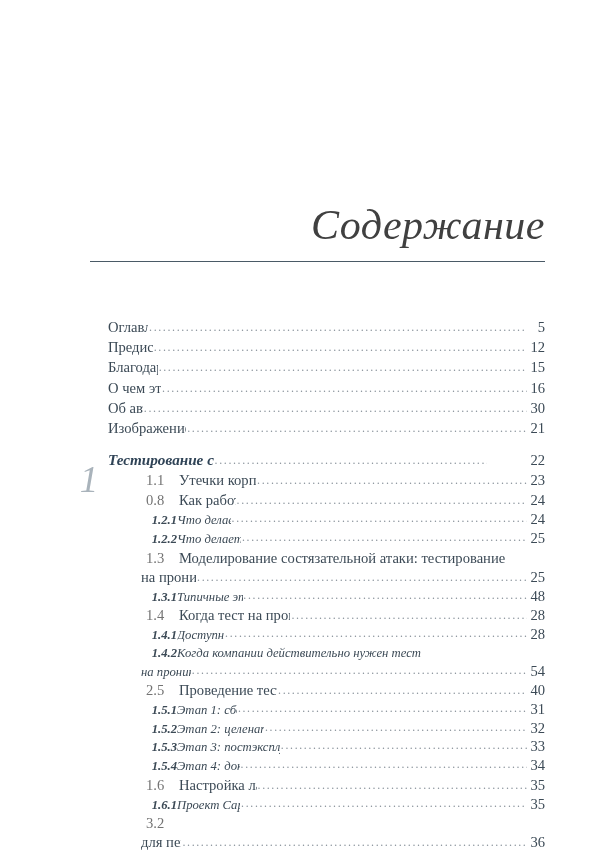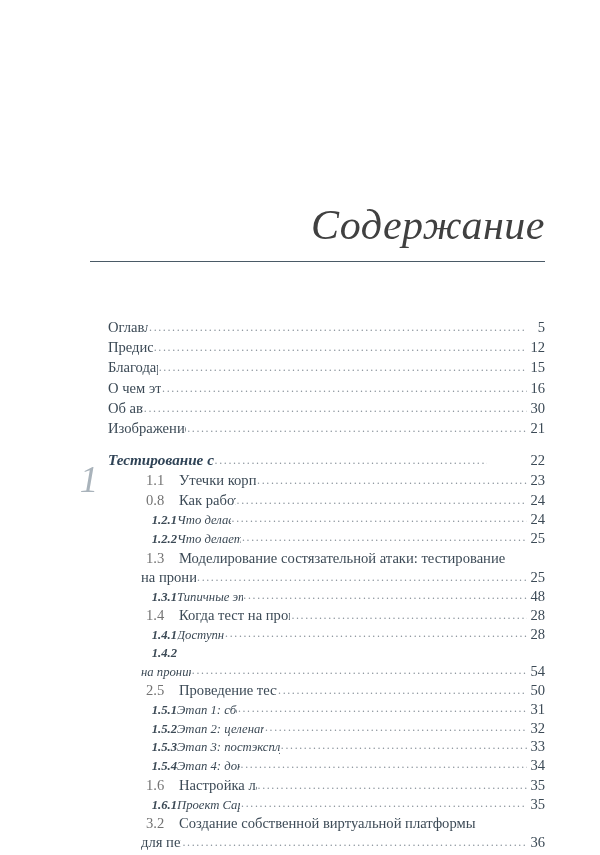--- a/index.html
+++ b/index.html
@@ -271,31 +271,32 @@
             <span class="pageno">28</span>
           </div>
           <div class="entry sub">
             <span class="num">1.4.1</span>
             <span class="label">Доступные мишени</span>
             <span class="leader"></span>
             <span class="pageno">28</span>
           </div>
           <div class="entry sub">
             <span class="num">1.4.2</span>
+            <span class="label">Когда компании действительно нужен тест</span>
           </div>
           <div class="entry sub sub-cont">
             <span class="label">на проникновение?</span>
             <span class="leader"></span>
             <span class="pageno">54</span>
           </div>
           <div class="entry section">
             <span class="num">2.5</span>
             <span class="label">Проведение теста на проникновение в сеть</span>
             <span class="leader"></span>
-            <span class="pageno">50</span>
+            <span class="pageno">40</span>
           </div>
           <div class="entry sub">
             <span class="num">1.5.1</span>
             <span class="label">Этап 1: сбор информации</span>
             <span class="leader"></span>
             <span class="pageno">31</span>
           </div>
           <div class="entry sub">
             <span class="num">1.5.2</span>
             <span class="label">Этап 2: целенаправленное проникновение</span>
@@ -321,21 +322,20 @@
             <span class="pageno">35</span>
           </div>
           <div class="entry sub">
             <span class="num">1.6.1</span>
             <span class="label">Проект Capsulecorp Pentest</span>
             <span class="leader"></span>
             <span class="pageno">35</span>
           </div>
           <div class="entry section">
             <span class="num">3.2</span>
-            <span class="label">Создание собственной виртуальной платформы</span>
           </div>
           <div class="entry section section-cont">
             <span class="label">для пентеста</span>
             <span class="leader"></span>
             <span class="pageno">36</span>
           </div>
           <div class="entry sub">
             <span class="num">1.7.1</span>
             <span class="label">Начните с Linux</span>
             <span class="leader"></span>

